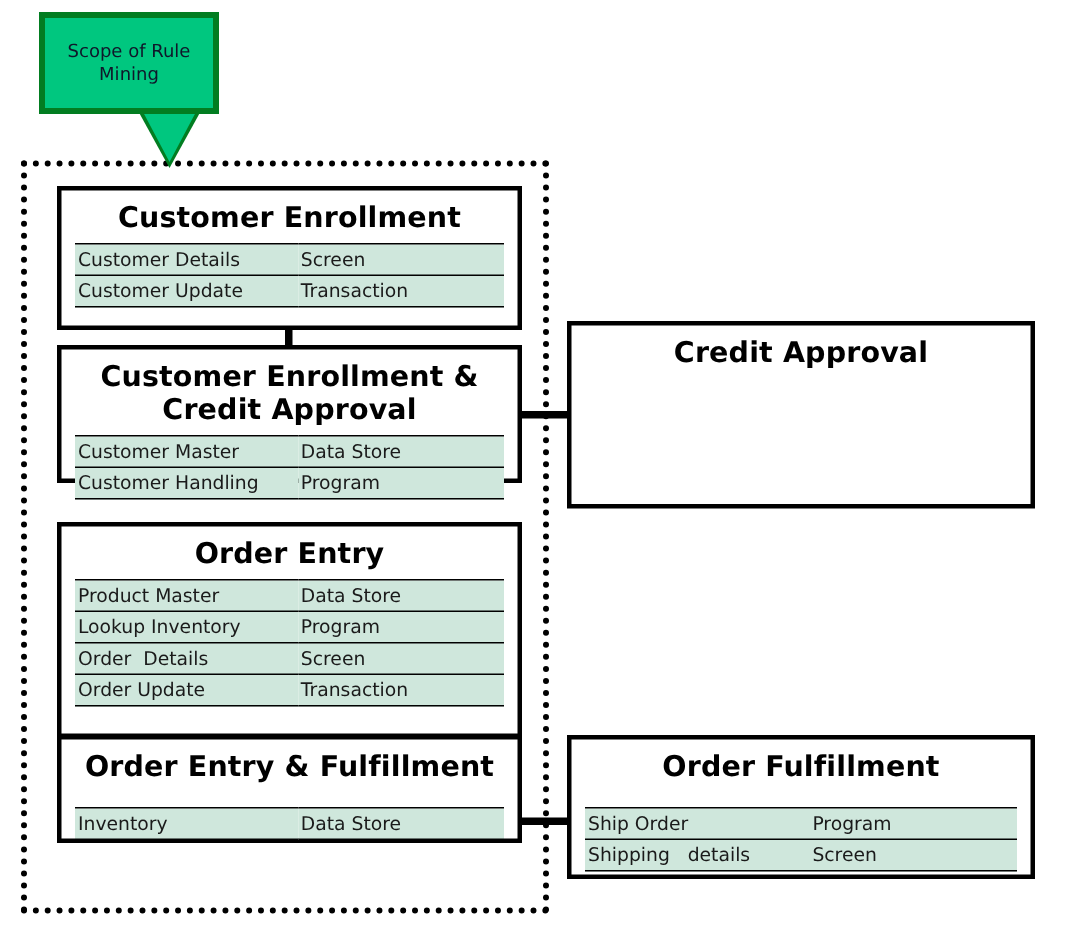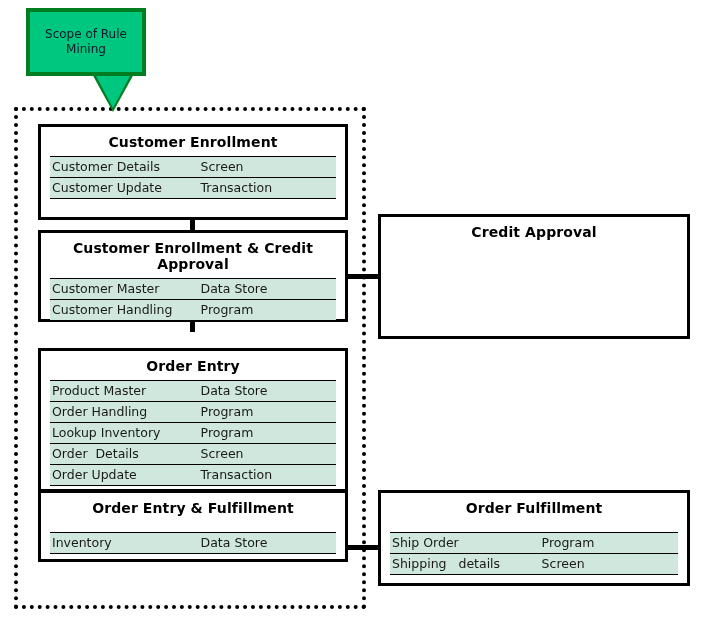--- a/index.html
+++ b/index.html
@@ -83,21 +83,21 @@
   .ebox {
     position: absolute;
     background: #ffffff;
     border: 3px solid #000000;
     box-sizing: border-box;
     z-index: 3;
   }
   .ebox-title {
     text-align: center;
     font-weight: bold;
-    font-size: 14px;
+    font-size: 19px;
     color: #000000;
     padding: 7px 4px 6px 4px;
     letter-spacing: 0.1px;
   }
   .etable {
     margin: 0 9px 7px 9px;
     border-collapse: collapse;
     width: calc(100% - 18px);
     table-layout: fixed;
   }
@@ -182,24 +182,20 @@
 
   <div class="ebox" style="left:38px; top:332px; width:310px; height:144px;margin-top:16px;">
     <div class="ebox-title">Order Entry</div>
     <table class="etable">
       <tbody>
           <tr>
         <td class="c1">Product Master</td>
         <td class="c2">Data Store</td>
       </tr>
       <tr>
-        <td class="c1">Order Handling</td>
-        <td class="c2">Program</td>
-      </tr>
-      <tr>
         <td class="c1">Lookup Inventory</td>
         <td class="c2">Program</td>
       </tr>
       <tr>
         <td class="c1">Order  Details</td>
         <td class="c2">Screen</td>
       </tr>
       <tr>
         <td class="c1">Order Update</td>
         <td class="c2">Transaction</td>

